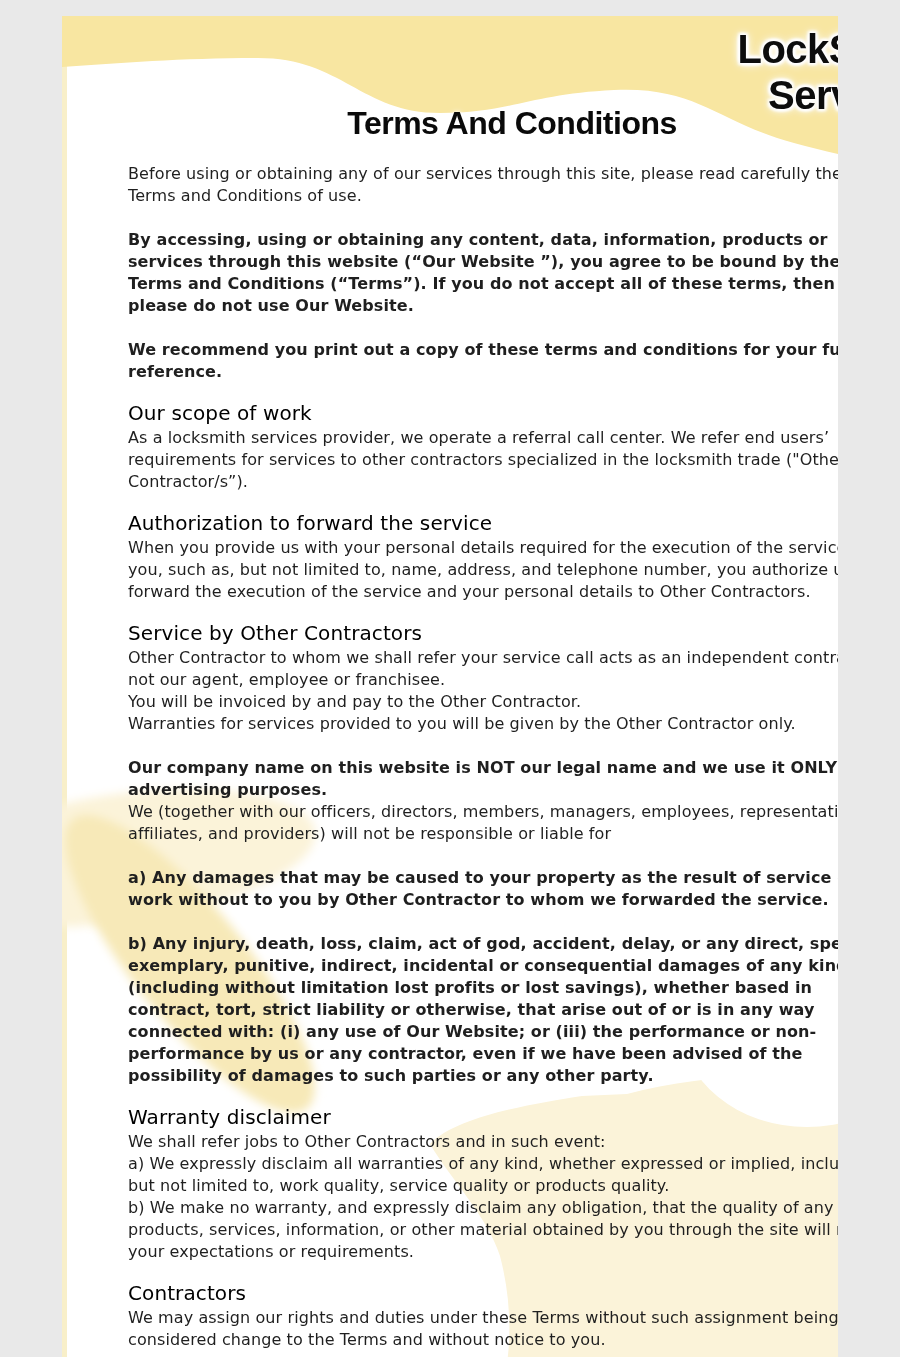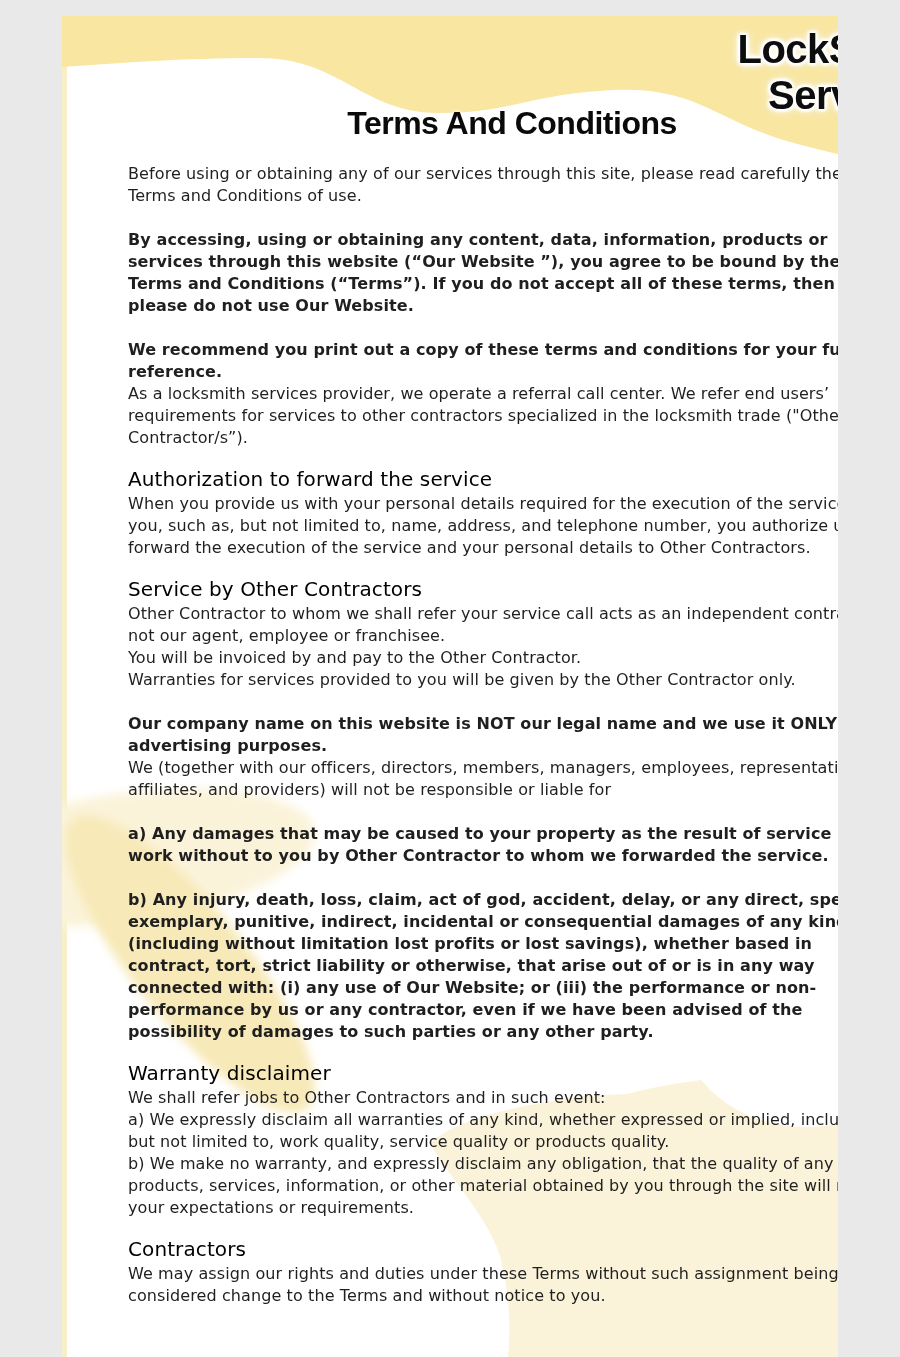--- a/index.html
+++ b/index.html
@@ -92,20 +92,21 @@
     <div>Service</div>
   </div>
 
   <h1 class="title">Terms And Conditions</h1>
 
   <div class="content">
     <p>Before using or obtaining any of our services through this site, please read carefully these Terms and Conditions of use.</p>
     <p class="gap">By accessing, using or obtaining any content, data, information, products or services through this website (“Our Website ”), you agree to be bound by these Terms and Conditions (“Terms”). If you do not accept all of these terms, then please do not use Our Website.</p>
     <p class="gap">We recommend you print out a copy of these terms and conditions for your future reference.</p>
 
+    <h2>Our scope of work</h2>
     <p>As a locksmith services provider, we operate a referral call center. We refer end users’ requirements for services to other contractors specialized in the locksmith trade ("Other Contractor/s”).</p>
 
     <h2>Authorization to forward the service</h2>
     <p>When you provide us with your personal details required for the execution of the service to you, such as, but not limited to, name, address, and telephone number, you authorize us to forward the execution of the service and your personal details to Other Contractors.</p>
 
     <h2>Service by Other Contractors</h2>
     <p>Other Contractor to whom we shall refer your service call acts as an independent contractor, not our agent, employee or franchisee.</p>
     <p>You will be invoiced by and pay to the Other Contractor.</p>
     <p>Warranties for services provided to you will be given by the Other Contractor only.</p>
     <p class="gap">Our company name on this website is NOT our legal name and we use it ONLY for advertising purposes.</p>

